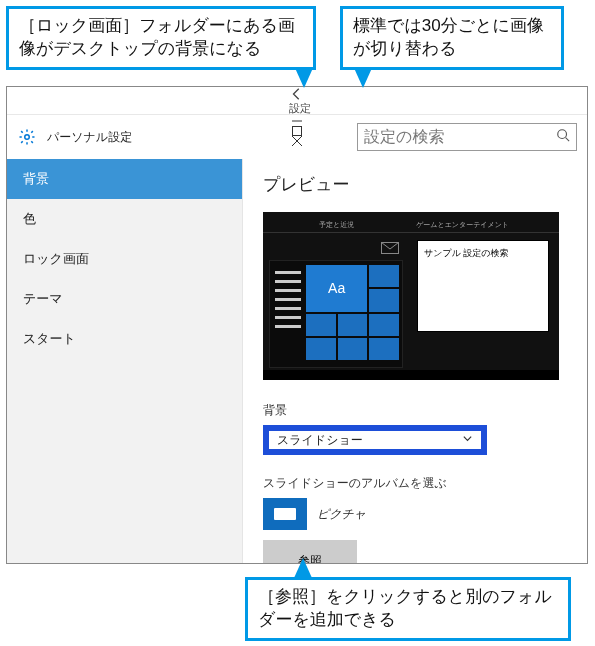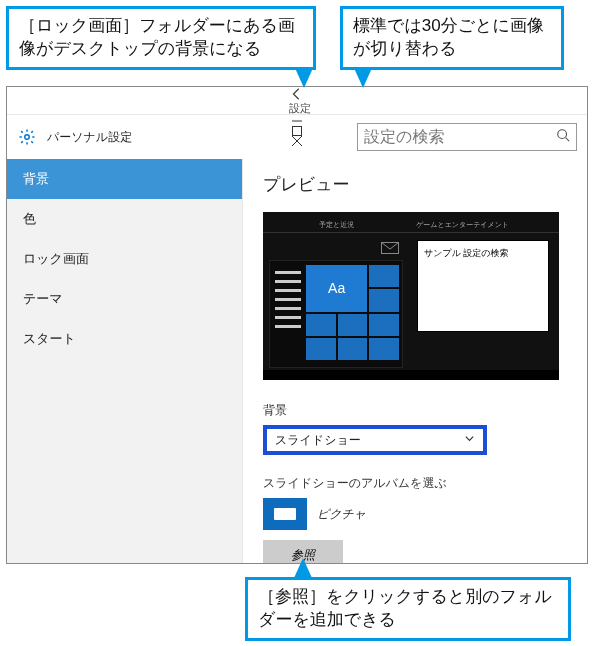--- a/index.html
+++ b/index.html
@@ -135,46 +135,45 @@
     .pv-mail { position:absolute; left:118px; top:30px; width:18px; height:12px; color:#999; }
     .pv-white {
       position:absolute; right:10px; top:28px; width:132px; height:92px;
       background:#fff; border:1px solid #000;
     }
     .pv-sample { font-size:9px; color:#000; padding:6px; }
 
     .section-label { font-size: 12px; color:#333; margin-bottom:6px; }
     .dropdown {
       width: 224px; height: 30px;
-      border: 4px solid #1d4ed8;
+      border: 6px solid #1d4ed8;
       display:flex; align-items:center; justify-content:space-between;
       padding: 0 8px;
       font-size: 12px;
       margin-bottom: 20px;
       background:#fff;
     }
     .album-row {
       display:flex; align-items:center; gap:10px;
       margin-bottom:10px; margin-top:4px;
     }
     .album-thumb {
       width: 44px; height: 32px;
       background:#0f6cbd;
       display:flex; align-items:center; justify-content:center;
     }
     .album-inner { width:22px; height:12px; background:#fff; border-radius:1px; }
     .album-label { font-size:12px;font-style:italic; }
     .browse-btn {
-      width: 80px; height: 30px;
+      width: 94px; height: 30px;
       background:#ccc;
-      display:flex; align-items:center; justify-content:center;
+      display:flex; align-items:flex-end; justify-content:center;
       font-size:12px;
       border:none;
       cursor:pointer;
-      font-style:italic;
     }
   </style>
 </head>
 <body>
 
 <div class="callout callout-1">［ロック画面］フォルダーにある画像がデスクトップの背景になる</div>
 <div class="callout callout-2">標準では30分ごとに画像が切り替わる</div>
 <div class="callout callout-3">［参照］をクリックすると別のフォルダーを追加できる</div>
 <div class="arrow arrow-down arrow-1"></div>
 <div class="arrow arrow-down arrow-2"></div>

